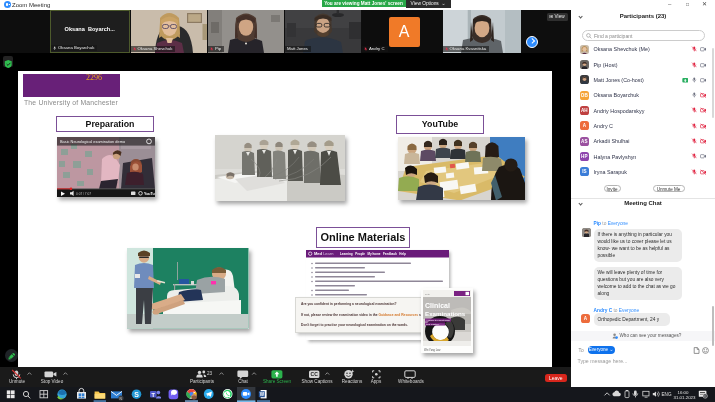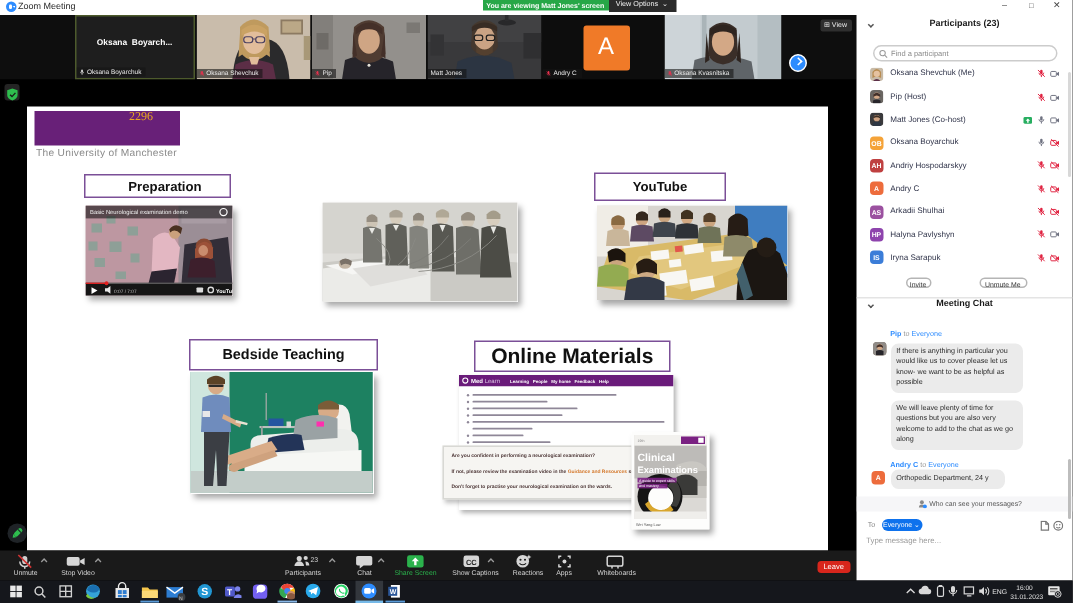--- a/index.html
+++ b/index.html
@@ -30,21 +30,21 @@
 
 #unilogo{left:5px;top:3px;width:97px;height:23px;background:#682078;color:#fff;text-align:center;}
 #unilogo .m1{font-family:"Liberation Serif",serif;font-size:11px;line-height:12px;margin-top:2.5px;letter-spacing:-.2px;}
 #unilogo .m2{font-family:"Liberation Serif",serif;font-size:8px;color:#e8a820;line-height:8px;text-align:right;padding-right:18px;}
 #unitxt{left:6px;top:28px;font-size:6.8px;color:#8a8a8a;letter-spacing:.2px;}
 .pbox{position:absolute;background:#fff;border:1.4px solid #7b4f97;text-align:center;font-weight:bold;color:#111;}
 #b1{left:37.5px;top:45px;width:98px;height:15.5px;font-size:8.8px;line-height:14px;padding-left:11px;}
 #b2{left:196px;top:44px;width:104px;height:18.5px;font-size:8.8px;line-height:17px;}
 #b3{left:378px;top:44px;width:88px;height:18.5px;font-size:8.8px;line-height:17px;}
 #b4{left:108px;top:155px;width:126px;height:21px;font-size:9.6px;line-height:19px;}
-#b5{left:298px;top:156px;width:131px;height:20.5px;font-size:14px;line-height:19px;}
+#b5{left:298px;top:156px;width:94px;height:20.5px;font-size:11px;line-height:19px;}
 .ph{position:absolute;box-shadow:2px 3px 4px rgba(0,0,0,.35);}
 .tl{font-size:4.6px;color:#d6d6d6;text-align:center;}
 
 #panel{font-family:"Liberation Sans",sans-serif;}
 .prow{position:absolute;left:0;width:144px;height:15.3px;}
 .pav{position:absolute;left:8.8px;top:0;width:9px;height:9px;border-radius:2.6px;color:#fff;font-size:4.6px;font-weight:bold;text-align:center;line-height:9px;overflow:hidden;}
 .pname{position:absolute;left:22.5px;top:1.6px;font-size:5.4px;color:#2f3349;white-space:nowrap;}
 .pic{position:absolute;top:1.4px;width:6.5px;height:6.5px;}
 .chev{position:absolute;width:3.2px;height:3.2px;border-right:0.9px solid #555;border-bottom:0.9px solid #555;transform:rotate(45deg);}
 .bub{position:absolute;left:22.5px;background:#ebebeb;border-radius:5px;font-size:4.8px;color:#2b2b2b;padding:2.8px 4px;line-height:7px;}
@@ -175,21 +175,20 @@
             <line x1="5" y1="4.4" x2="8" y2="4.4" stroke="#1f2327" stroke-width=".7"></line>
           </g>
         </svg></div>
     <div id="slide" class="abs">
       <div id="unilogo" class="abs">
           <div class="m2">2296</div>
         </div>
       <div id="unitxt" class="abs">The University of Manchester</div>
       <div class="pbox" id="b1">Preparation</div>
       <div class="pbox" id="b3">YouTube</div>
-      <div class="pbox" id="b4">Bedside Teaching</div>
       <div class="pbox" id="b5">Online Materials</div>
       <div class="ph" id="video" style="left:38.5px;top:65.5px;width:98px;height:60.5px;">
       <svg width="98" height="60.5" viewBox="0 0 98 60.5">
         <rect width="98" height="60.5" fill="#b48c95"></rect>
         <rect x="0" y="0" width="62" height="52" fill="#bd97a1"></rect>
         <g fill="#7fa294" opacity=".75">
           <rect x="4" y="12" width="7" height="6"></rect>
               <rect x="16" y="24" width="8" height="7"></rect>
           <rect x="6" y="35" width="7" height="6"></rect>
               <rect x="20" y="44" width="7" height="5"></rect>

